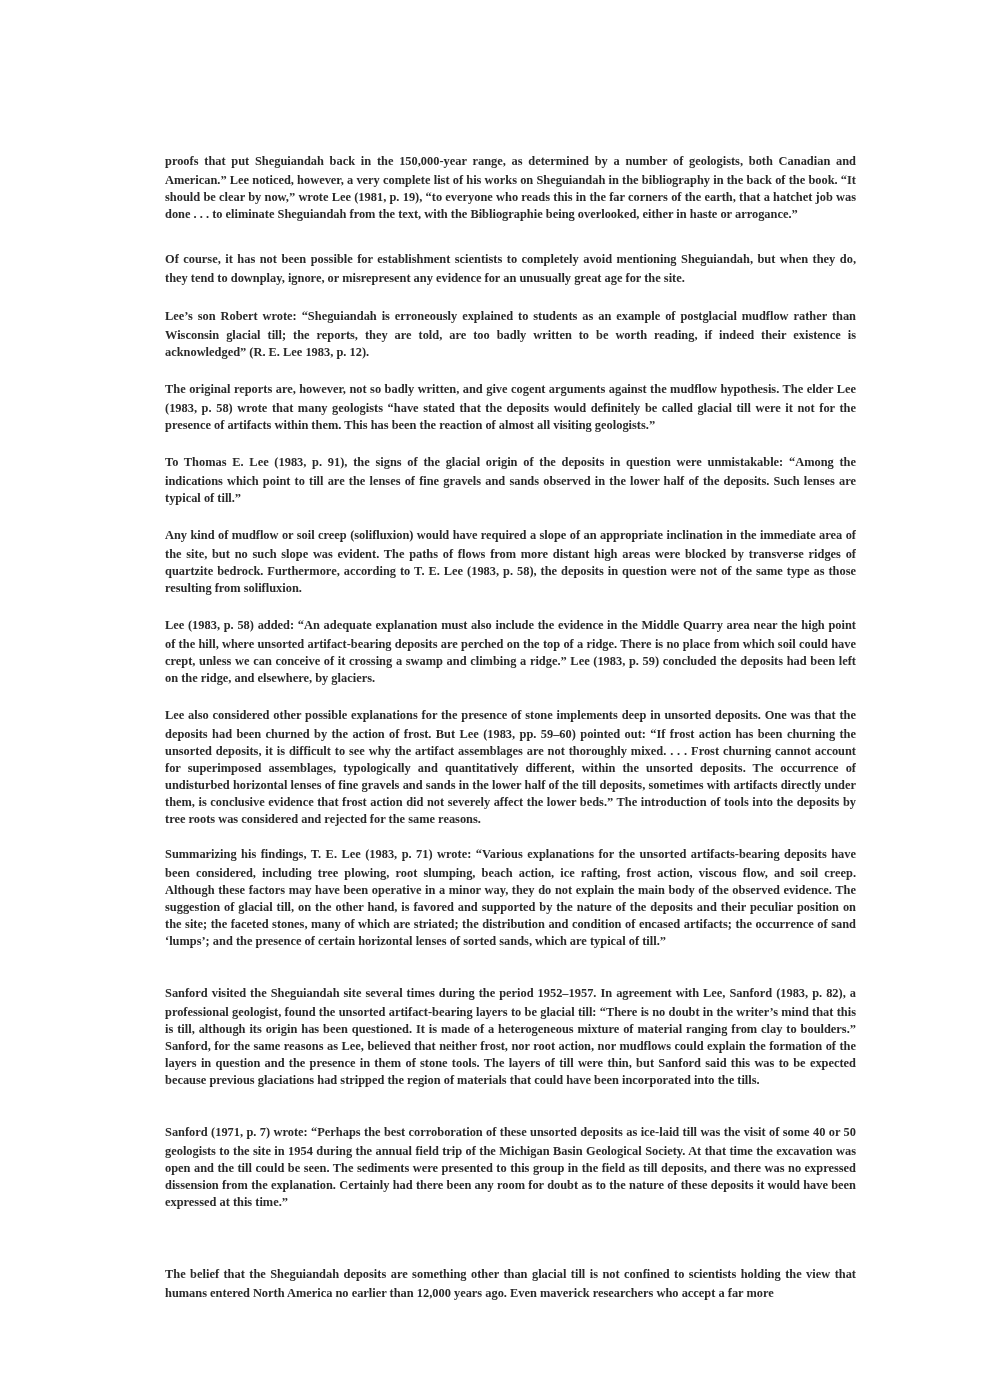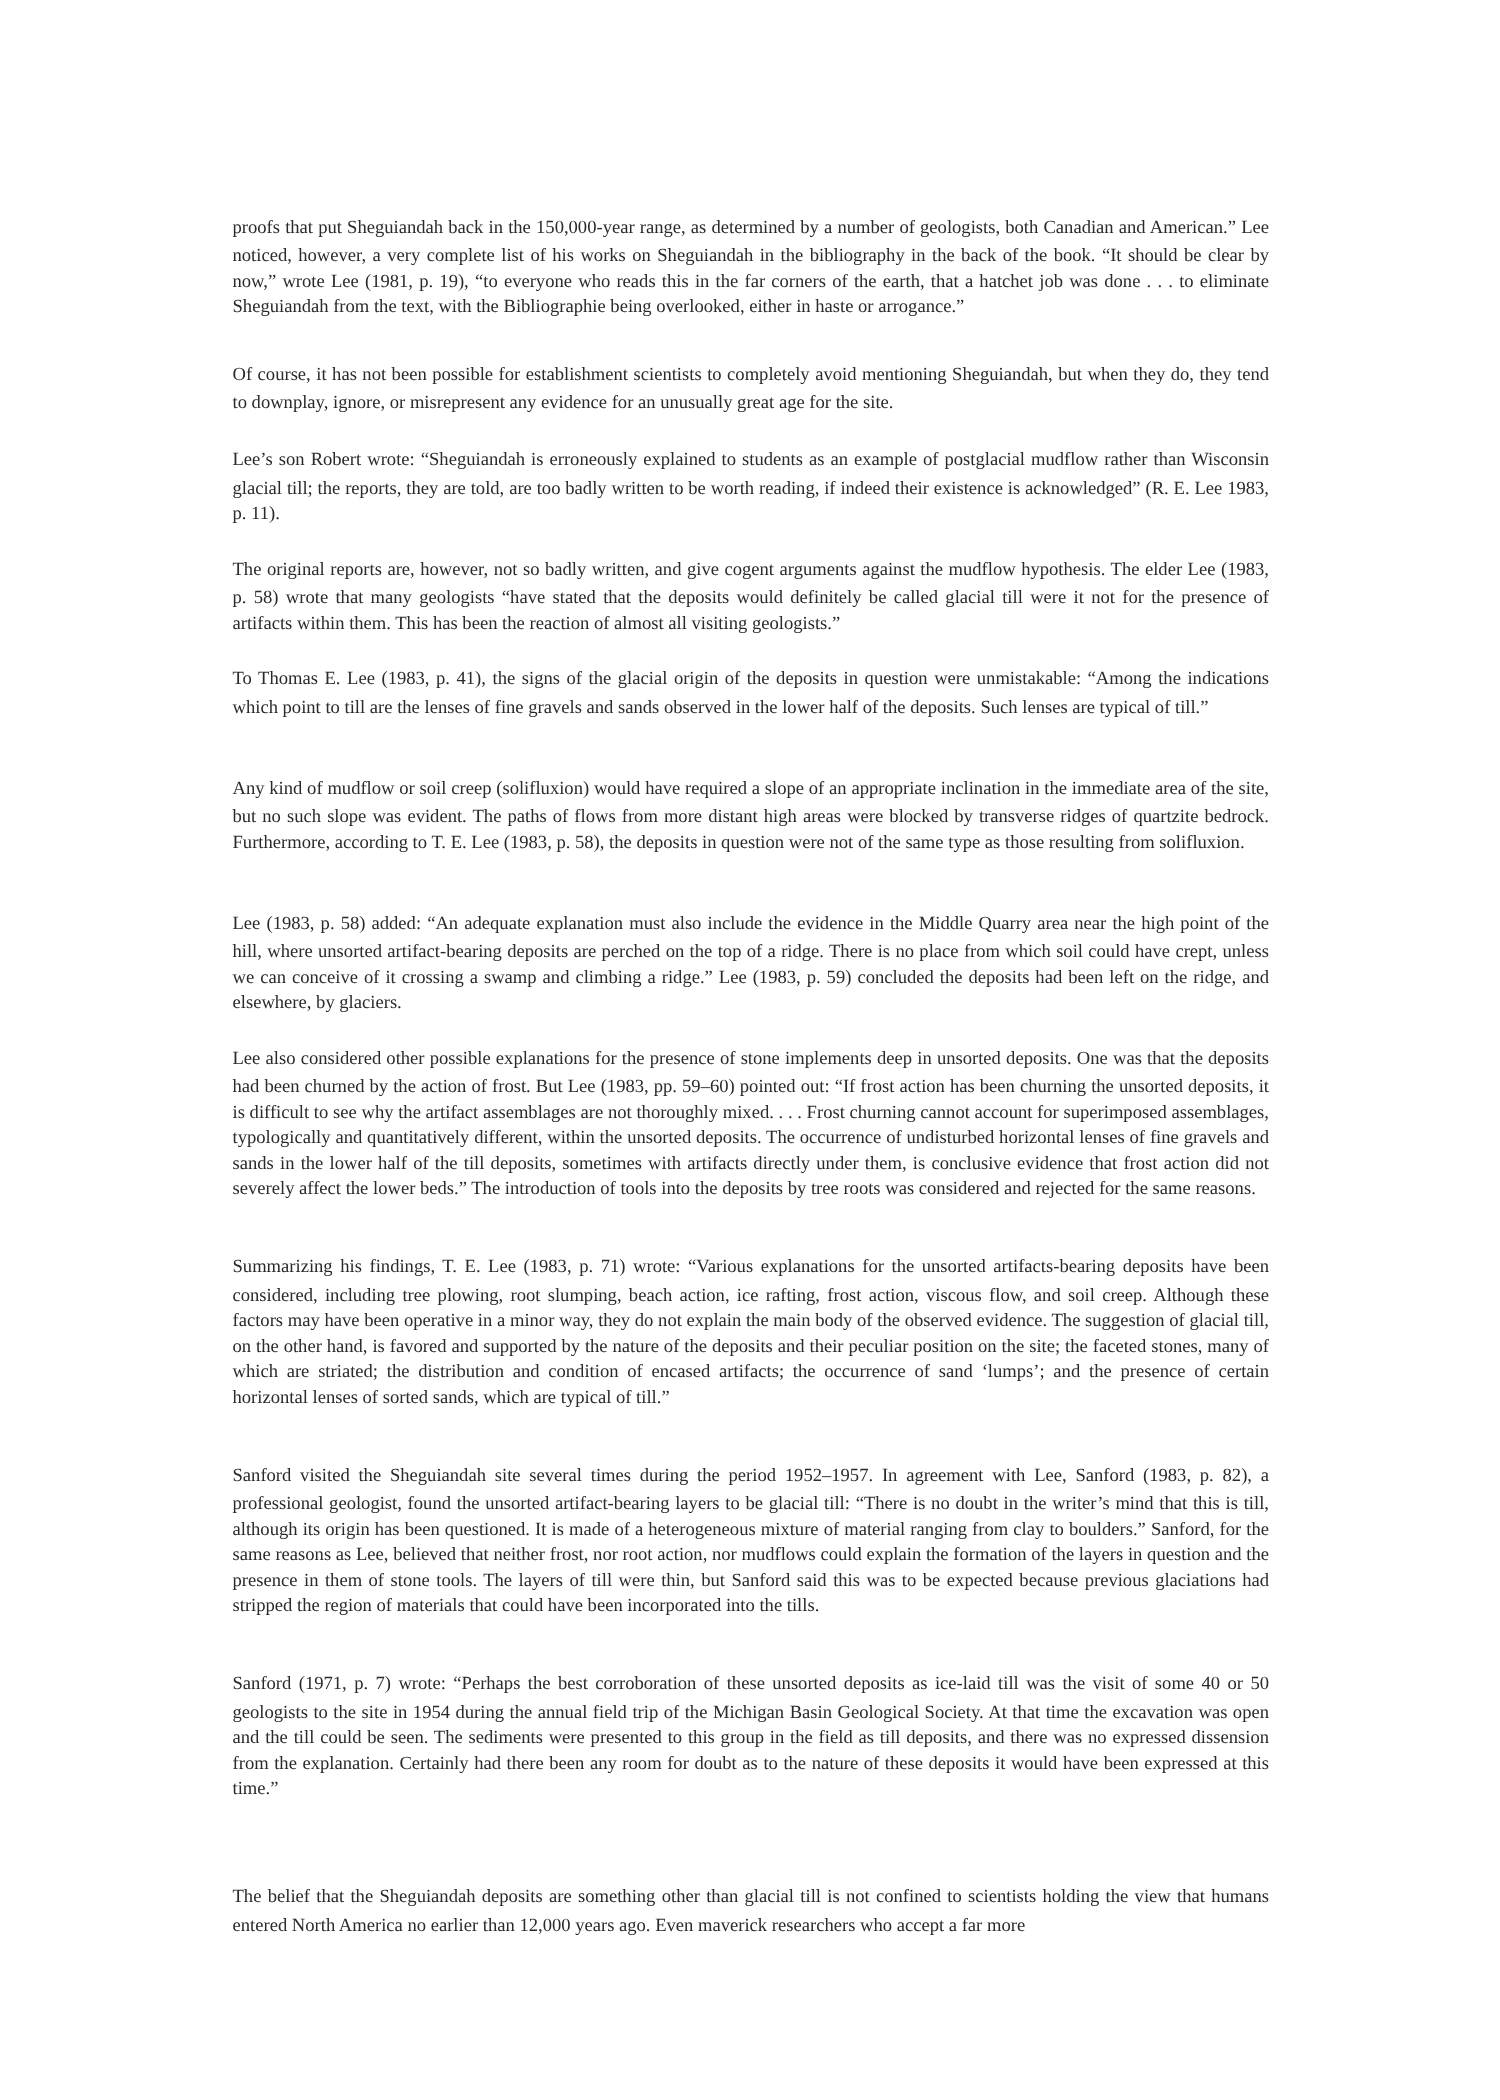--- a/index.html
+++ b/index.html
@@ -3,34 +3,34 @@
   <meta charset="utf-8">
   <style>
     html, body { margin: 0; padding: 0; background: #ffffff; }
     body { width: 1000px; height: 1400px; position: relative; overflow: hidden; }
     .page {
       position: absolute; left: 153px; top: 138px; width: 691px;
       font-family: "Liberation Serif", "DejaVu Serif", serif;
       font-size: 12.4px; color: #2a2a2a;
     }
     .para {
-      margin: 2px; text-align: justify; line-height: 16.9px;
-      position: absolute; left: 0; width: 691px;
+      margin: 12px; text-align: justify; line-height: 16.9px;
+      position: absolute; left: 0; width: 691px; font-weight: bold;
     }
     .para::first-line { line-height: 22px; }
   </style>
 </head>
 <body>
 
 <div class="page">
   <p class="para" style="top:0px">proofs that put Sheguiandah back in the 150,000-year range, as determined by a number of geologists, both Canadian and American.” Lee noticed, however, a very complete list of his works on Sheguiandah in the bibliography in the back of the book. “It should be clear by now,” wrote Lee (1981, p. 19), “to everyone who reads this in the far corners of the earth, that a hatchet job was done . . . to eliminate Sheguiandah from the text, with the Bibliographie being overlooked, either in haste or arrogance.”</p>
   <p class="para" style="top:98px">Of course, it has not been possible for establishment scientists to completely avoid mentioning Sheguiandah, but when they do, they tend to downplay, ignore, or misrepresent any evidence for an unusually great age for the site.</p>
-  <p class="para" style="top:155px">Lee’s son Robert wrote: “Sheguiandah is erroneously explained to students as an example of postglacial mudflow rather than Wisconsin glacial till; the reports, they are told, are too badly written to be worth reading, if indeed their existence is acknowledged” (R. E. Lee 1983, p. 11).</p>
+  <p class="para" style="top:155px">Lee’s son Robert wrote: “Sheguiandah is erroneously explained to students as an example of postglacial mudflow rather than Wisconsin glacial till; the reports, they are told, are too badly written to be worth reading, if indeed their existence is acknowledged” (R. E. Lee 1983, p. 12).</p>
   <p class="para" style="top:228px">The original reports are, however, not so badly written, and give cogent arguments against the mudflow hypothesis. The elder Lee (1983, p. 58) wrote that many geologists “have stated that the deposits would definitely be called glacial till were it not for the presence of artifacts within them. This has been the reaction of almost all visiting geologists.”</p>
-  <p class="para" style="top:301px">To Thomas E. Lee (1983, p. 41), the signs of the glacial origin of the deposits in question were unmistakable: “Among the indications which point to till are the lenses of fine gravels and sands observed in the lower half of the deposits. Such lenses are typical of till.”</p>
+  <p class="para" style="top:301px">To Thomas E. Lee (1983, p. 91), the signs of the glacial origin of the deposits in question were unmistakable: “Among the indications which point to till are the lenses of fine gravels and sands observed in the lower half of the deposits. Such lenses are typical of till.”</p>
   <p class="para" style="top:374px">Any kind of mudflow or soil creep (solifluxion) would have required a slope of an appropriate inclination in the immediate area of the site, but no such slope was evident. The paths of flows from more distant high areas were blocked by transverse ridges of quartzite bedrock. Furthermore, according to T. E. Lee (1983, p. 58), the deposits in question were not of the same type as those resulting from solifluxion.</p>
   <p class="para" style="top:464px">Lee (1983, p. 58) added: “An adequate explanation must also include the evidence in the Middle Quarry area near the high point of the hill, where unsorted artifact-bearing deposits are perched on the top of a ridge. There is no place from which soil could have crept, unless we can conceive of it crossing a swamp and climbing a ridge.” Lee (1983, p. 59) concluded the deposits had been left on the ridge, and elsewhere, by glaciers.</p>
   <p class="para" style="top:554px">Lee also considered other possible explanations for the presence of stone implements deep in unsorted deposits. One was that the deposits had been churned by the action of frost. But Lee (1983, pp. 59–60) pointed out: “If frost action has been churning the unsorted deposits, it is difficult to see why the artifact assemblages are not thoroughly mixed. . . . Frost churning cannot account for superimposed assemblages, typologically and quantitatively different, within the unsorted deposits. The occurrence of undisturbed horizontal lenses of fine gravels and sands in the lower half of the till deposits, sometimes with artifacts directly under them, is conclusive evidence that frost action did not severely affect the lower beds.” The introduction of tools into the deposits by tree roots was considered and rejected for the same reasons.</p>
   <p class="para" style="top:693px">Summarizing his findings, T. E. Lee (1983, p. 71) wrote: “Various explanations for the unsorted artifacts-bearing deposits have been considered, including tree plowing, root slumping, beach action, ice rafting, frost action, viscous flow, and soil creep. Although these factors may have been operative in a minor way, they do not explain the main body of the observed evidence. The suggestion of glacial till, on the other hand, is favored and supported by the nature of the deposits and their peculiar position on the site; the faceted stones, many of which are striated; the distribution and condition of encased artifacts; the occurrence of sand ‘lumps’; and the presence of certain horizontal lenses of sorted sands, which are typical of till.”</p>
   <p class="para" style="top:832px">Sanford visited the Sheguiandah site several times during the period 1952–1957. In agreement with Lee, Sanford (1983, p. 82), a professional geologist, found the unsorted artifact-bearing layers to be glacial till: “There is no doubt in the writer’s mind that this is till, although its origin has been questioned. It is made of a heterogeneous mixture of material ranging from clay to boulders.” Sanford, for the same reasons as Lee, believed that neither frost, nor root action, nor mudflows could explain the formation of the layers in question and the presence in them of stone tools. The layers of till were thin, but Sanford said this was to be expected because previous glaciations had stripped the region of materials that could have been incorporated into the tills.</p>
   <p class="para" style="top:971px">Sanford (1971, p. 7) wrote: “Perhaps the best corroboration of these unsorted deposits as ice-laid till was the visit of some 40 or 50 geologists to the site in 1954 during the annual field trip of the Michigan Basin Geological Society. At that time the excavation was open and the till could be seen. The sediments were presented to this group in the field as till deposits, and there was no expressed dissension from the explanation. Certainly had there been any room for doubt as to the nature of these deposits it would have been expressed at this time.”</p>
   <p class="para" style="top:1113px">The belief that the Sheguiandah deposits are something other than glacial till is not confined to scientists holding the view that humans entered North America no earlier than 12,000 years ago. Even maverick researchers who accept a far more</p>
 </div>
 
 </body></html>

